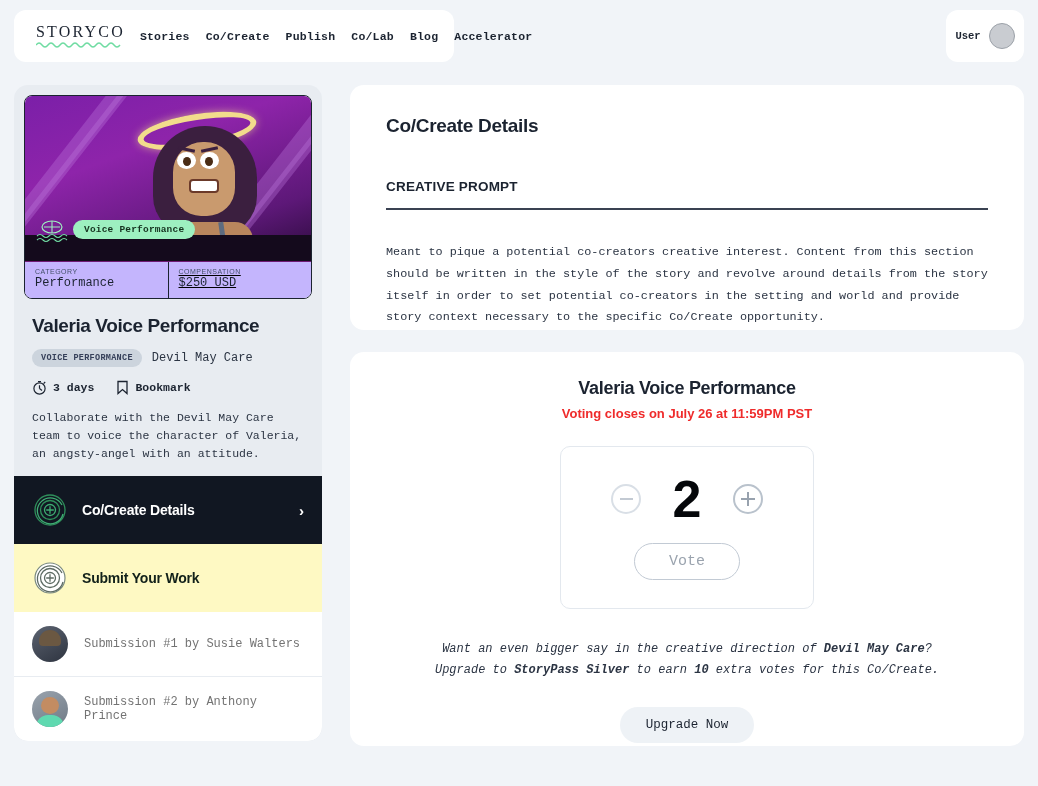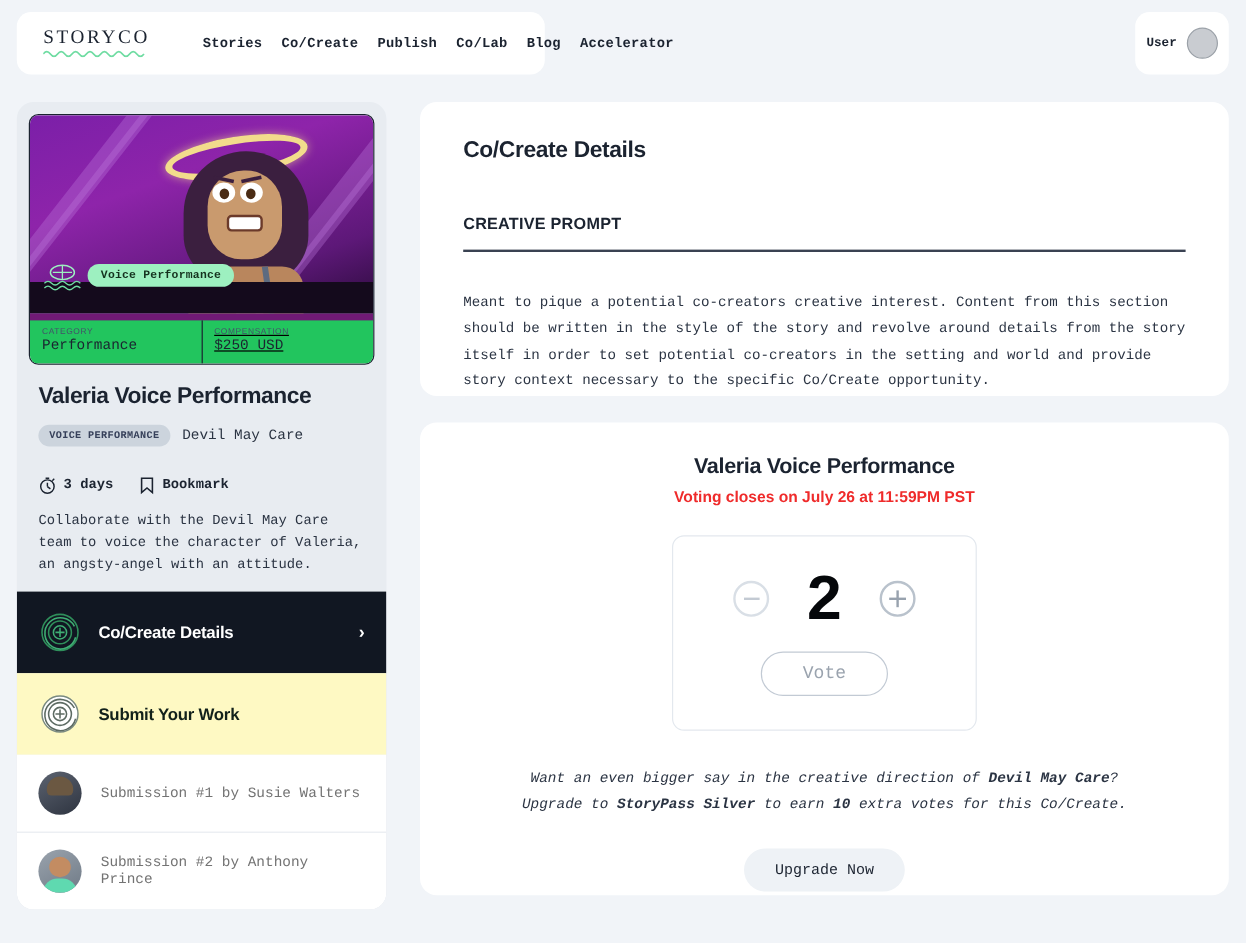--- a/index.html
+++ b/index.html
@@ -23,21 +23,21 @@
   .header-bar {
     position: absolute;
     left: 14px; top: 10px;
     width: 440px; height: 52px;
     background: #ffffff;
     border-radius: 12px;
     display: flex;
     align-items: center;
     padding: 0 22px;
   }
-  .logo-wrap { position: relative; margin-right: 44px; }
+  .logo-wrap { position: relative; margin-right: 15px; }
   .logo-text {
     font-family: "Liberation Serif", serif;
     font-size: 16px;
     letter-spacing: 2.2px;
     color: #1b2330;
     line-height: 1;
   }
   .logo-wave { display: block; margin-top: 1px; }
 
   .nav-links { display: flex; align-items: center; gap: 16px; }
@@ -197,22 +197,22 @@
     font-size: 9.5px;
     font-weight: bold;
     padding: 4px 11px;
     border-radius: 20px;
     letter-spacing: 0.2px;
     cursor: pointer;
   }
 
   .meta-row {
     display: flex;
-    background: #22c55e;
-    border-top: 6px solid #701a75;
+    background: #c4b5fd;
+    border-top: 1px solid #701a75;
   }
   .meta-cell { flex: 1; padding: 6px 10px 8px 10px; }
   .meta-cell + .meta-cell { border-left: 1px solid #1b2330; text-decoration: underline; }
   .meta-label {
     font-family: "Liberation Sans", sans-serif;
     font-size: 7px;
     letter-spacing: 0.5px;
     color: #44506a;
     margin-bottom: 1px;
   }
@@ -249,21 +249,20 @@
   }
 
   .info-row { display: flex; align-items: center; gap: 22px; margin-bottom: 14px; }
   .info-item {
     display: flex; align-items: center; gap: 6px;
     font-family: "Liberation Mono", monospace;
     font-size: 11.5px;
     font-weight: bold;
     color: #1b2330;
     cursor: pointer;
-    margin-top: 12px;
   }
 
   .side-desc {
     font-family: "Liberation Mono", monospace;
     font-size: 11.5px;
     line-height: 1.55;
     color: #2b3443;
   }
 
   

